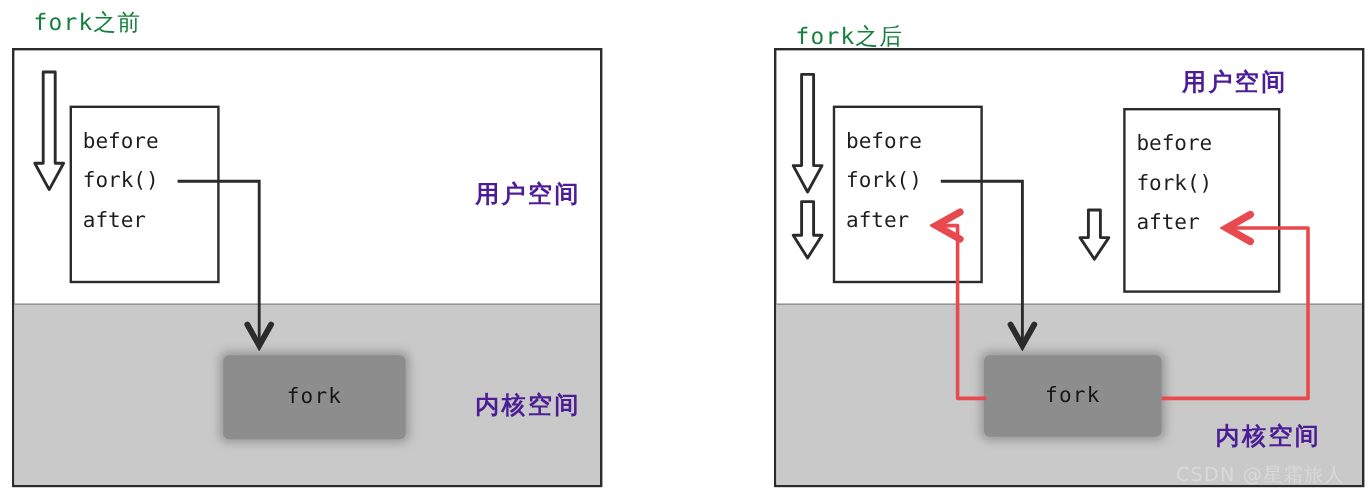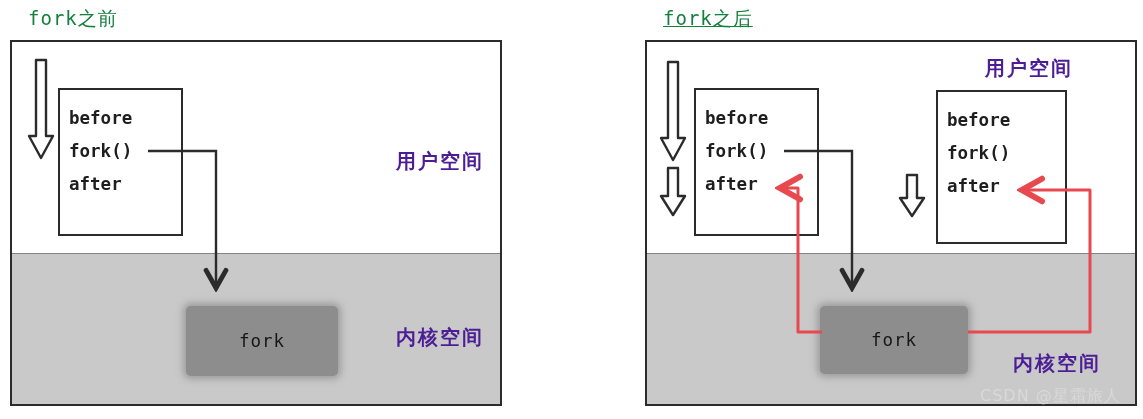--- a/index.html
+++ b/index.html
@@ -17,31 +17,31 @@
     border:2px solid #2b2b2b;background:#ffffff;z-index:1;
   }
   .kernel-area{
     position:absolute;left:0;right:0;bottom:0;top:211px;
     background:#c9c9c9;border-top:1px solid rgba(0,0,0,0.35);
   }
   .code-box{
     position:absolute;background:#ffffff;border:2px solid #2b2b2b;z-index:2;
     padding:12px 0 0 9px;font-size:17.5px;line-height:33px;
   }
-  .code-line{white-space:pre;font-weight:bold;}
+  .code-line{white-space:pre;}
   .space-label{
     position:absolute;z-index:3;font-size:20px;font-weight:bold;
     font-family:"DejaVu Sans","Liberation Sans",sans-serif;color:#4c1d95;
     letter-spacing:2px;
   }
   .fork-box{
     position:absolute;z-index:2;background:#8d8d8d;border-radius:5px;
     box-shadow:0 0 7px 3px rgba(120,120,120,0.55);
     display:flex;align-items:center;justify-content:center;
-    font-size:17.5px;color:#161616;letter-spacing:1px;margin-top:10px;
+    font-size:17.5px;color:#161616;letter-spacing:1px;
   }
   .watermark{
     position:absolute;z-index:6;font-size:16px;color:#d9d9d9;
     font-family:"DejaVu Sans","Liberation Sans",sans-serif;letter-spacing:1px;margin-left:18px;
   }
   #arrow-layer{
     position:absolute;left:0;top:0;width:1143px;height:419px;
     z-index:5;pointer-events:none;
   }
 </style>
@@ -61,21 +61,21 @@
 </div>
 
 <div class="space-label" style="left:396px;top:148px;">用户空间</div>
 
 <div class="space-label" style="left:396px;top:324px;">内核空间</div>
 
 <div class="fork-box" style="left:186px;top:296px;width:152px;height:70px;">
   <span>fork</span>
 </div>
 
-<div class="panel-title" style="left:663px;top:6px;text-decoration:underline;">fork之后</div>
+<div class="panel-title" style="left:663px;top:18px;">fork之后</div>
 
 <div class="panel-box" style="left:645px;">
   <div class="kernel-area"></div>
 </div>
 
 <div class="space-label" style="left:985px;top:55px;">用户空间</div>
 
 <div class="code-box" style="left:694px;top:88px;width:112px;height:132px;">
   <div class="code-line">before</div>
   <div class="code-line">fork()</div>

